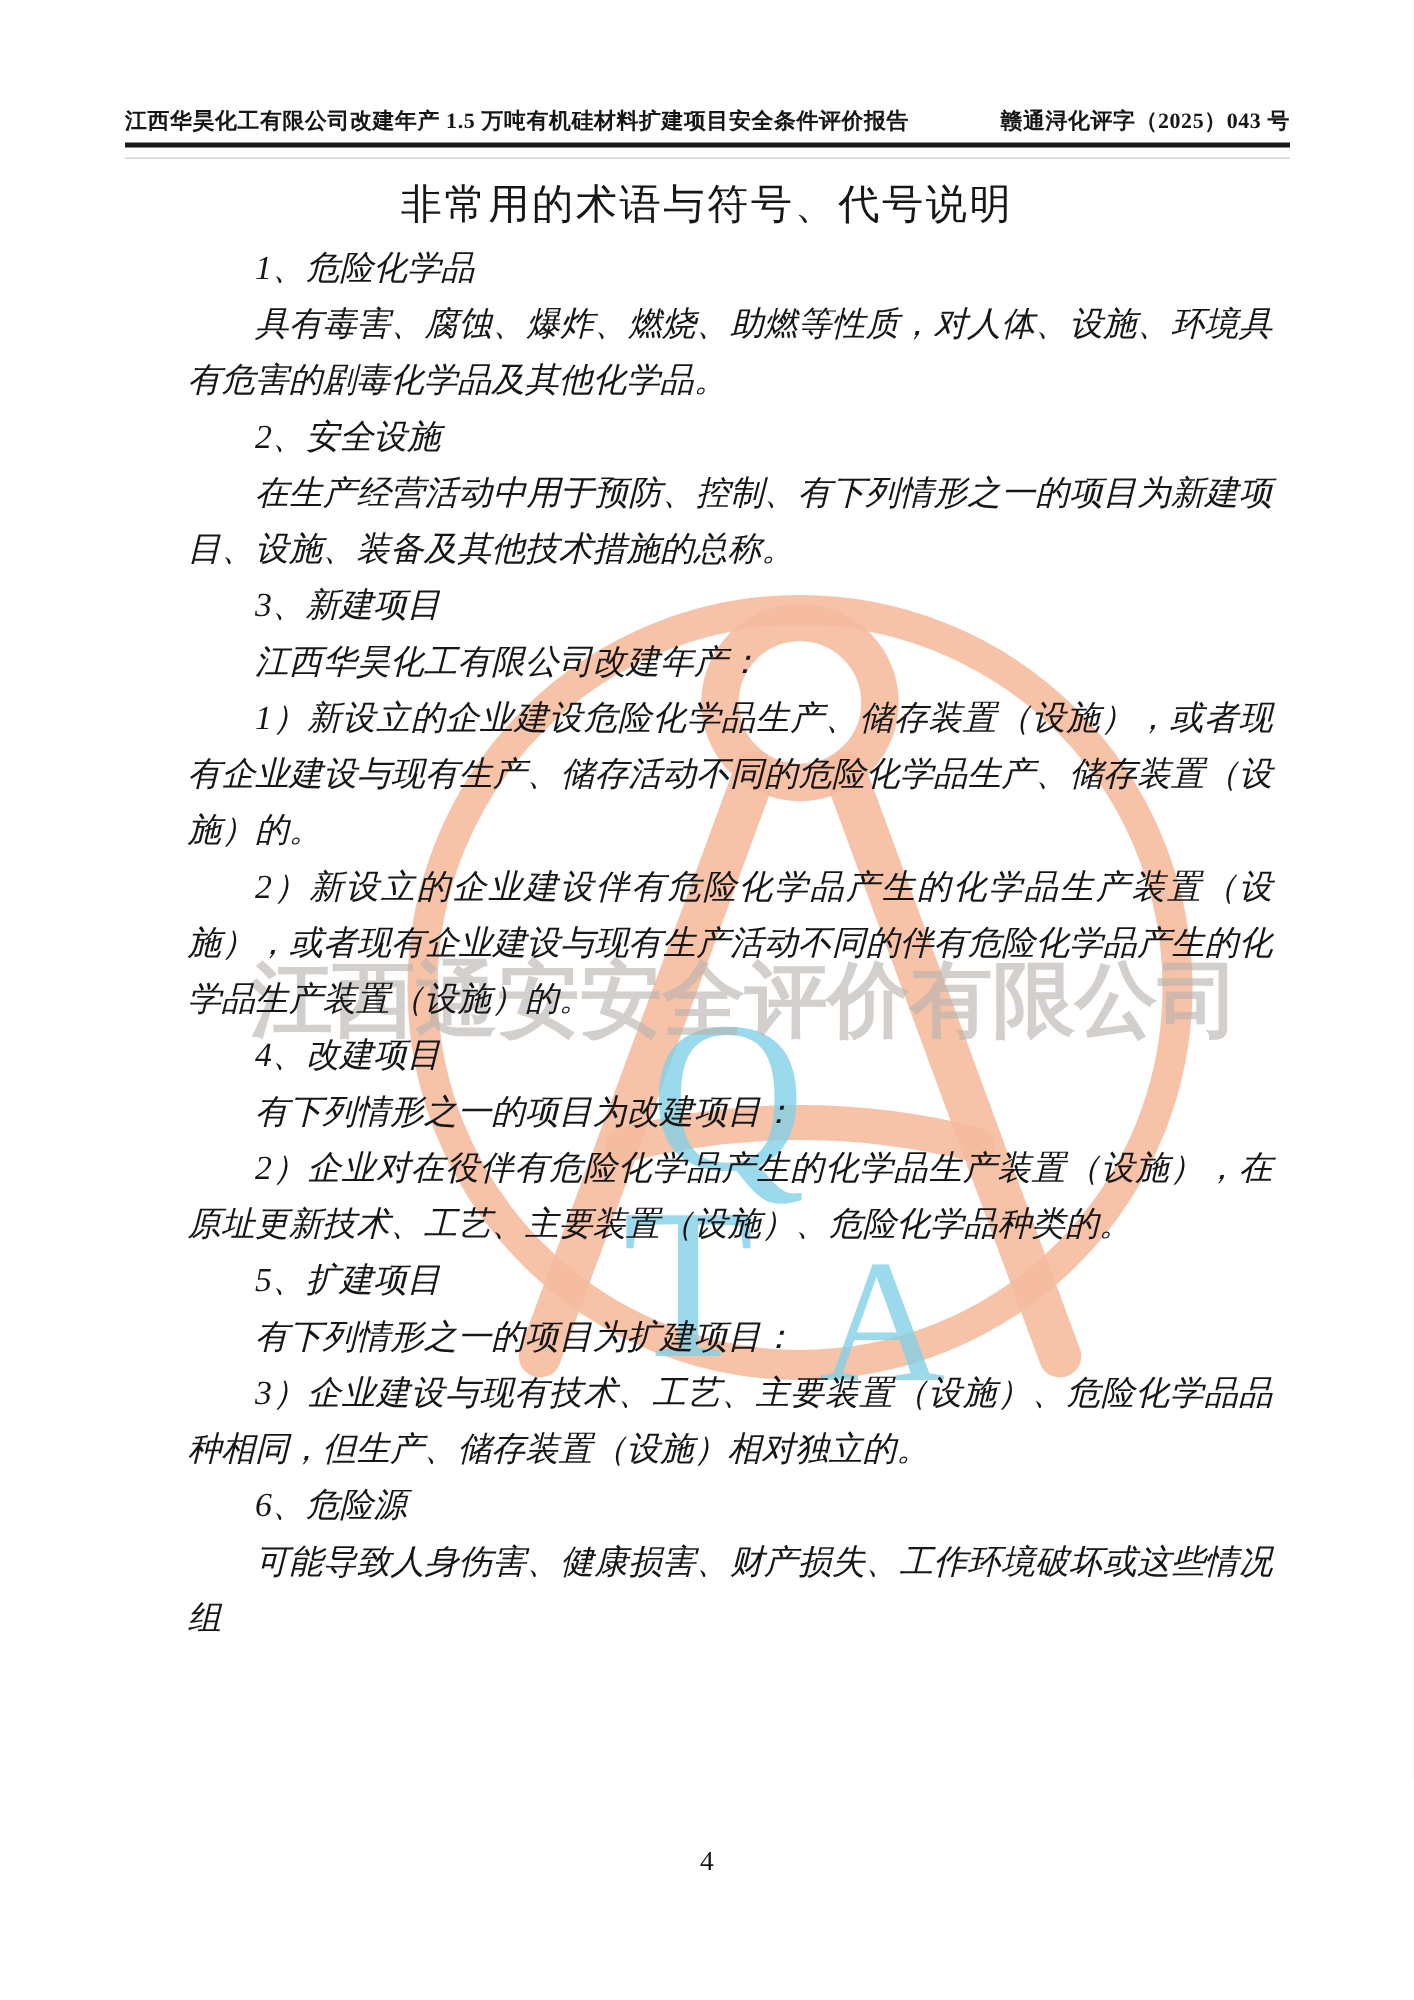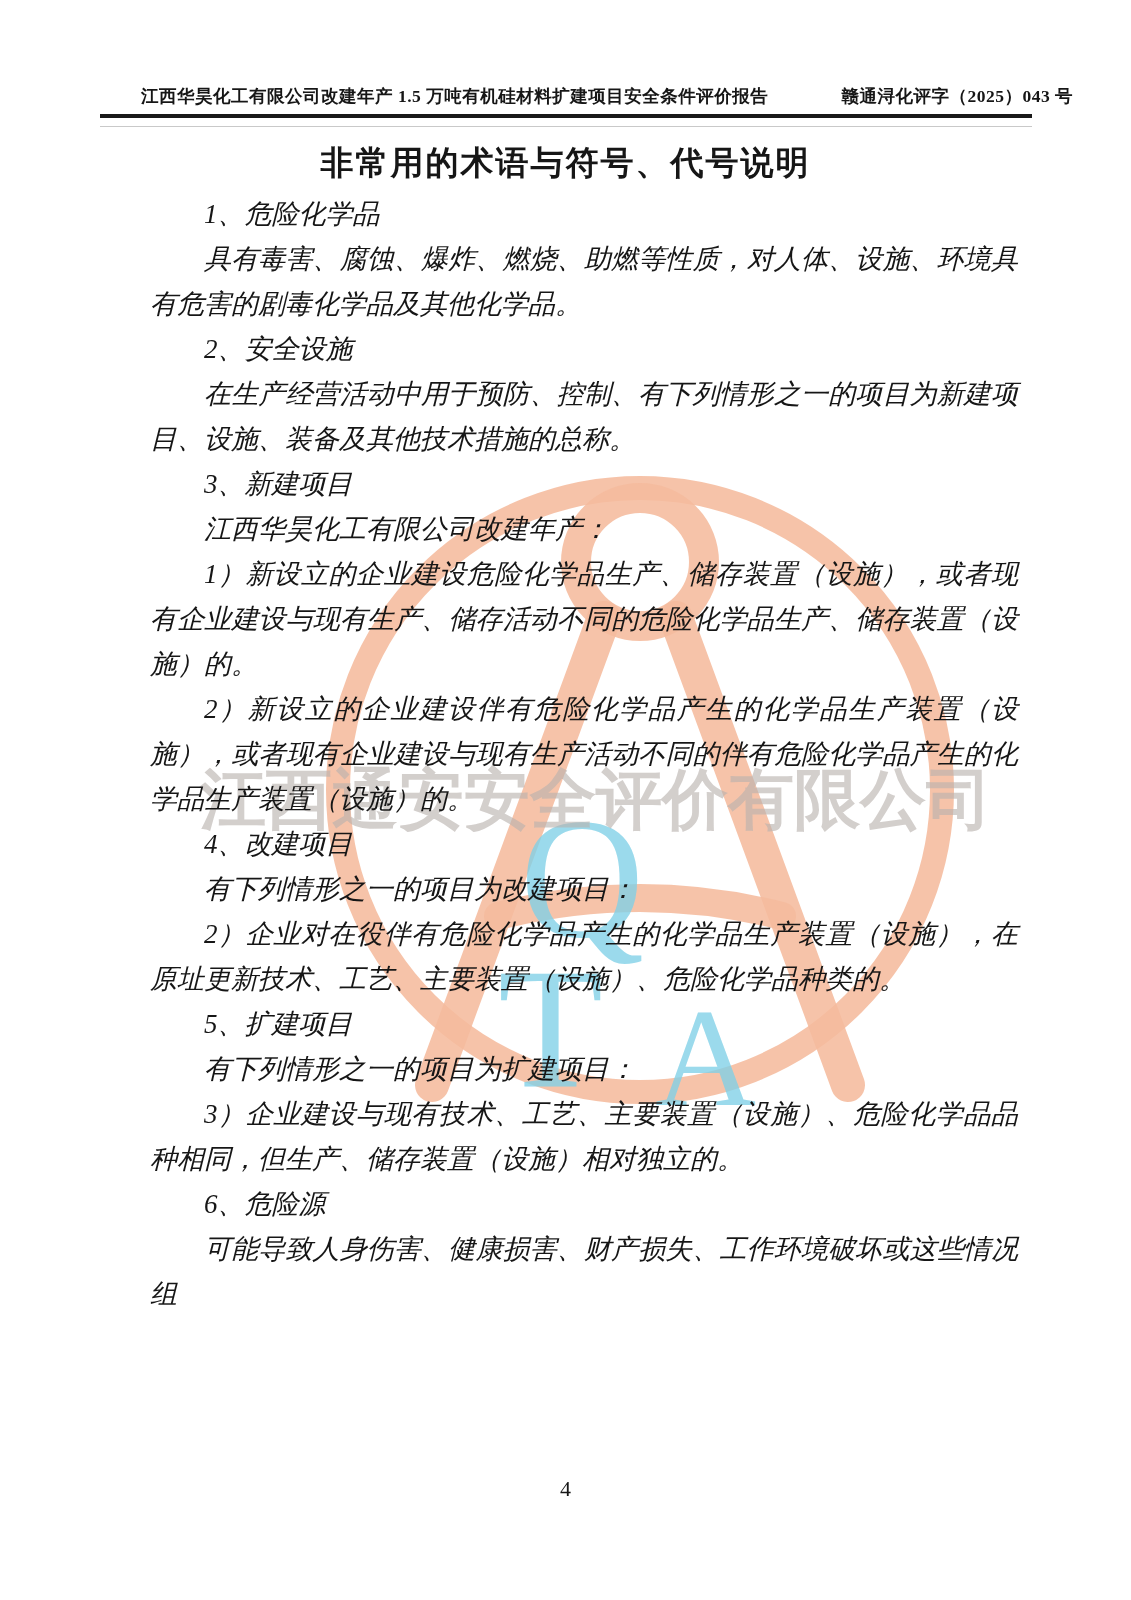--- a/index.html
+++ b/index.html
@@ -10,28 +10,27 @@
     overflow:hidden;
     font-family:"Liberation Serif","DejaVu Serif",serif;
     color:#161616;
   }
   
   .header{
     position:absolute;top:84px;left:100px;width:932px;
     display:flex;justify-content:space-between;align-items:baseline;
     font-size:17.5px;font-weight:bold;letter-spacing:.5px;
     white-space:nowrap;
-    margin-left:41px;
   }
   .rule-thick{position:absolute;top:114px;left:100px;width:932px;height:4px;background:#191919;}
   .rule-thin{position:absolute;top:126px;left:100px;width:932px;height:1px;background:#c9c9c9;}
   
   .doc-title{
     position:absolute;top:141px;left:0;width:100%;
-    text-align:center;font-size:33px;font-weight:bold;letter-spacing:2px;
+    text-align:center;font-size:33px;font-weight:normal;letter-spacing:2px;
   }
   
   .content{
     position:absolute;top:192px;left:150px;width:868px;
     font-size:27px;line-height:45px;
     text-align:justify;
     z-index:3;
   }
   .content p{margin:0;text-indent:2em;font-style:italic;}
   .content p.fill{text-align-last:justify;}

